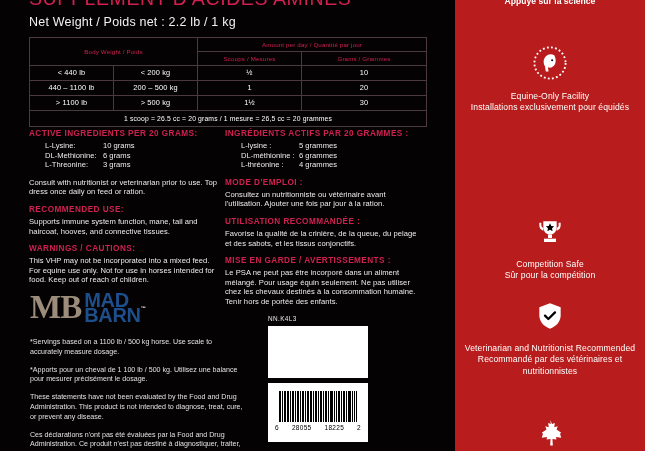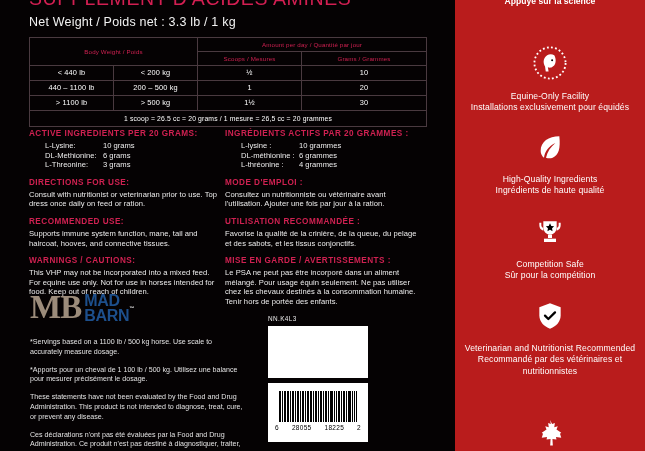--- a/index.html
+++ b/index.html
@@ -134,21 +134,21 @@
     font-size: 33px;
     line-height: 33px;
     font-weight: 700;
     color: #9c8c7b;
     letter-spacing: -1px;
   }
   .logo-words {
     margin-left: 3px;
     color: #1d4f8c;
     font-weight: 800;
-    font-size: 16px;
+    font-size: 20px;
     line-height: 15px;
     letter-spacing: -0.3px;
   }
   .logo-tm {
     font-size: 5px;
     vertical-align: super;
     font-weight: 600;
   }
 
   
@@ -253,21 +253,21 @@
   }
 </style>
 </head>
 <body>
 
 <div class="label">
 
   <div class="main-panel">
 
     <div class="title">SUPPLÉMENT D'ACIDES AMINÉS</div>
-    <div class="netweight">Net Weight / Poids net : 3.3 lb  /  1 kg</div>
+    <div class="netweight">Net Weight / Poids net : 2.2 lb  /  1 kg</div>
 
     <table class="dose-table">
       <colgroup>
         <col style="width:84px">
           <col style="width:84px">
           <col style="width:104px">
           <col style="width:125px">
       </colgroup>
       <tbody>
         <tr>
@@ -312,36 +312,35 @@
         <div class="ing-row">
           <span class="nm">DL-Methionine:</span>
           <span>6 grams</span>
         </div>
         <div class="ing-row">
           <span class="nm">L-Threonine:</span>
           <span>3 grams</span>
         </div>
       </div>
 
-      <div class="sec-head">DIRECTIONS FOR USE:</div>
       <p class="sec-body">Consult with nutritionist or veterinarian prior to use. Top dress once daily on feed or ration.</p>
 
       <div class="sec-head">RECOMMENDED USE:</div>
       <p class="sec-body">Supports immune system function, mane, tail and haircoat, hooves, and connective tissues.</p>
 
       <div class="sec-head">WARNINGS / CAUTIONS:</div>
       <p class="sec-body">This VHP may not be incorporated into a mixed feed. For equine use only. Not for use in horses intended for food. Keep out of reach of children.</p>
     </div>
 
     <div class="col col-fr">
       <div class="sec-head">INGRÉDIENTS ACTIFS PAR 20 GRAMMES :</div>
       <div class="ing-list">
         <div class="ing-row">
           <span class="nm">L-lysine :</span>
-          <span>10 grammes</span>
+          <span>5 grammes</span>
         </div>
         <div class="ing-row">
           <span class="nm">DL-méthionine :</span>
           <span>6 grammes</span>
         </div>
         <div class="ing-row">
           <span class="nm">L-thréonine :</span>
           <span>4 grammes</span>
         </div>
       </div>
@@ -448,31 +447,20 @@
           <path d="M30 13c-3-2-7-2-10 0-3 2-5 5-5 9 0 3 1 5 2 7l1 7h4l-1-6c2 1 5 1 7-1 3-2 4-5 4-9 0-3-1-5-2-7z" fill="#ffffff"></path>
           <circle cx="27" cy="20" r="1.4" fill="#000000"></circle>
         </svg>
       </span>
       <div class="badge-t">
         <span>Equine-Only Facility</span>
         <span class="fr">Installations exclusivement pour équidés</span>
       </div>
     </div>
 
-    <div class="badge" style="top:131px;">
-      <span class="badge-ico">
-        <svg width="32" height="32" viewBox="0 0 48 48">
-          <path d="M38 8C22 8 10 16 10 30c0 4 2 8 5 10 1-9 7-17 17-22-7 6-12 13-14 22 3 1 7 1 10 0 9-3 12-14 10-32z" fill="#ffffff"></path>
-        </svg>
-      </span>
-      <div class="badge-t">
-        <span>High-Quality Ingredients</span>
-        <span class="fr">Ingrédients de haute qualité</span>
-      </div>
-    </div>
 
     <div class="badge" style="top:300px;">
       <span class="badge-ico">
         <svg width="32" height="32" viewBox="0 0 48 48">
           <path d="M24 5l16 6v12c0 10-7 17-16 20C15 40 8 33 8 23V11z" fill="#ffffff"></path>
           <path d="M16.5 23.5l5 5 10-10" fill="none" stroke="#000000" stroke-width="3.4" stroke-linecap="round" stroke-linejoin="round"></path>
         </svg>
       </span>
       <div class="badge-t">
         <span>Veterinarian and Nutritionist Recommended</span>

